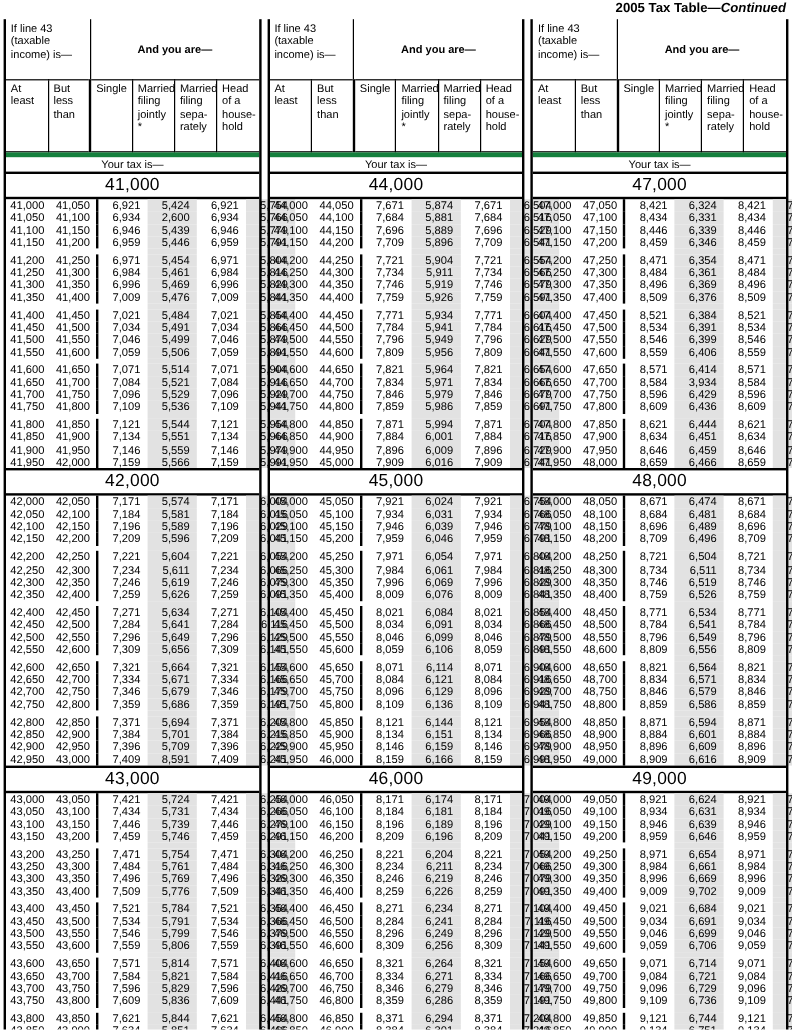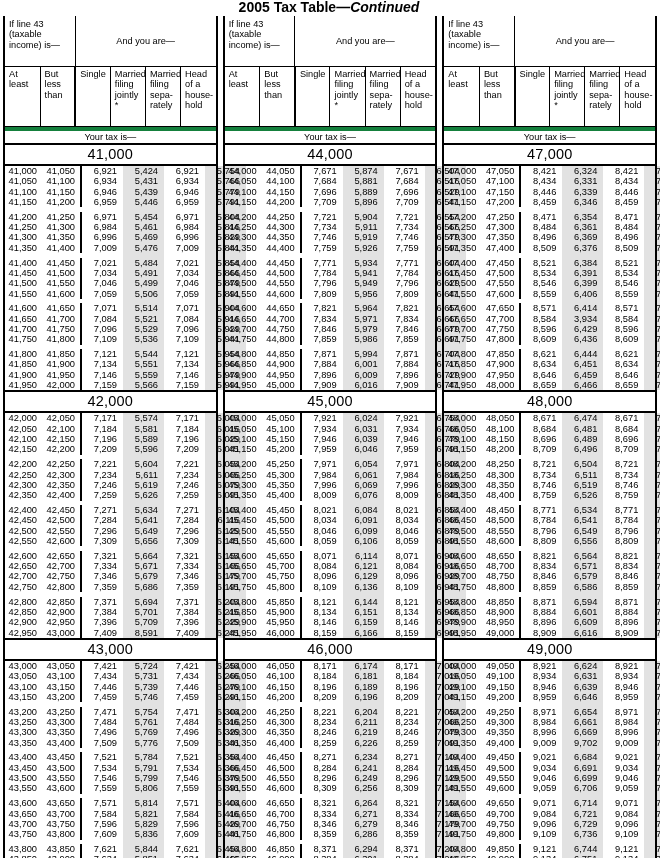--- a/index.html
+++ b/index.html
@@ -1,27 +1,27 @@
 <!DOCTYPE html>
 <html><head>
 <meta charset="utf-8">
 <style>
   html,body{margin:0;padding:0;background:#fff;}
   body{width:660px;height:858px;font-family:"Liberation Sans",sans-serif;color:#000;}
   #page{width:660px;height:858px;position:relative;box-sizing:border-box;padding:0 3px;}
-  .titlebar{height:16px;text-align:center;font-size:14px;font-weight:bold;line-height:15px;padding-right:2px;}
+  .titlebar{height:16px;text-align:right;font-size:11px;font-weight:bold;line-height:15px;padding-right:2px;}
   .titlebar .cont{font-weight:bold;font-style:italic;}
   table.grid{border-collapse:collapse;table-layout:fixed;width:654px;}
   td,th{padding:0;margin:0;vertical-align:top;font-weight:normal;}
   
   .outer{border-left:2px solid #000;border-right:2px solid #000;}
   .hdr-tbl{border-collapse:collapse;table-layout:fixed;width:100%;}
   .hdr-tbl td{font-size:9.2px;line-height:10.3px;}
   .h-topleft{border-bottom:1px solid #000;border-right:1px solid #000;padding:3px 0 3px 4px;height:44px;}
-  .h-topmid{border-bottom:1px solid #000;text-align:center;vertical-align:middle;height:44px;}
+  .h-topmid{border-bottom:1px solid #000;text-align:center;vertical-align:middle;height:44px;font-weight:bold;}
   .h-sub{border-bottom:1px solid #000;border-right:1px solid #000;padding:2px 0 0 4px;height:57px;}
   .h-sub.last{border-right:none;}
   .h-atleast{border-right:1px solid #000;padding:2px 0 0 4px;}
   .yourtax{text-align:center;font-size:9.2px;border-top:4px solid #15803d;padding:1px 0 1px 0;}
   
   .brk{font-size:14.5px;font-weight:normal;text-align:center;padding:1px 0 2px 0;
        border-top:2px solid #000;border-bottom:2px solid #000;letter-spacing:.2px;}
   
   .data{border-collapse:collapse;table-layout:fixed;width:100%;font-size:9.3px;}
   .data td{height:10.35px;line-height:10.35px;}
@@ -99,21 +99,21 @@
                     <td class="c-bl">41,050</td>
                     <td class="c-v">6,921</td>
                     <td class="c-v shade">5,424</td>
                     <td class="c-v">6,921</td>
                     <td class="c-v shade">5,754</td>
                   </tr>
                   <tr>
                     <td class="c-at">41,050</td>
                     <td class="c-bl">41,100</td>
                     <td class="c-v">6,934</td>
-                    <td class="c-v shade">5,431</td>
+                    <td class="c-v shade">2,600</td>
                     <td class="c-v">6,934</td>
                     <td class="c-v shade">5,766</td>
                   </tr>
                   <tr>
                     <td class="c-at">41,100</td>
                     <td class="c-bl">41,150</td>
                     <td class="c-v">6,946</td>
                     <td class="c-v shade">5,439</td>
                     <td class="c-v">6,946</td>
                     <td class="c-v shade">5,779</td>

